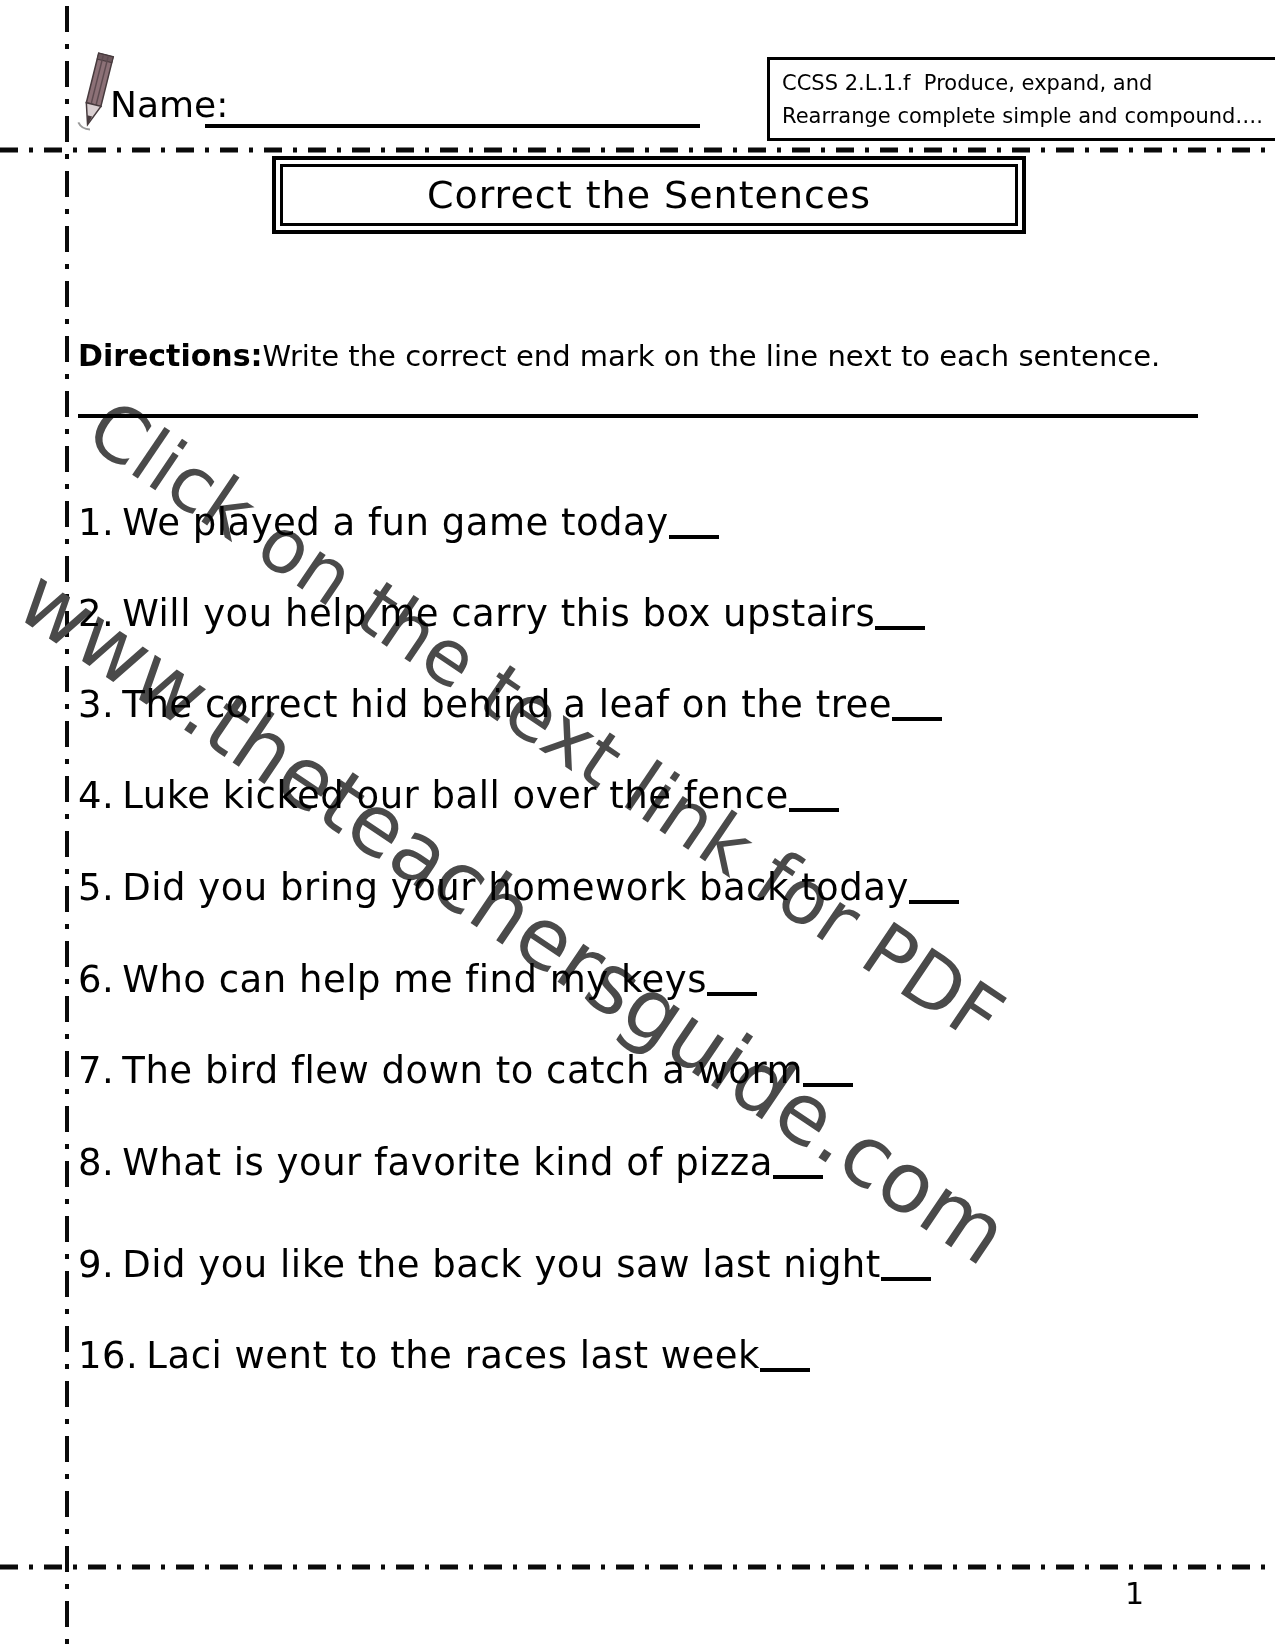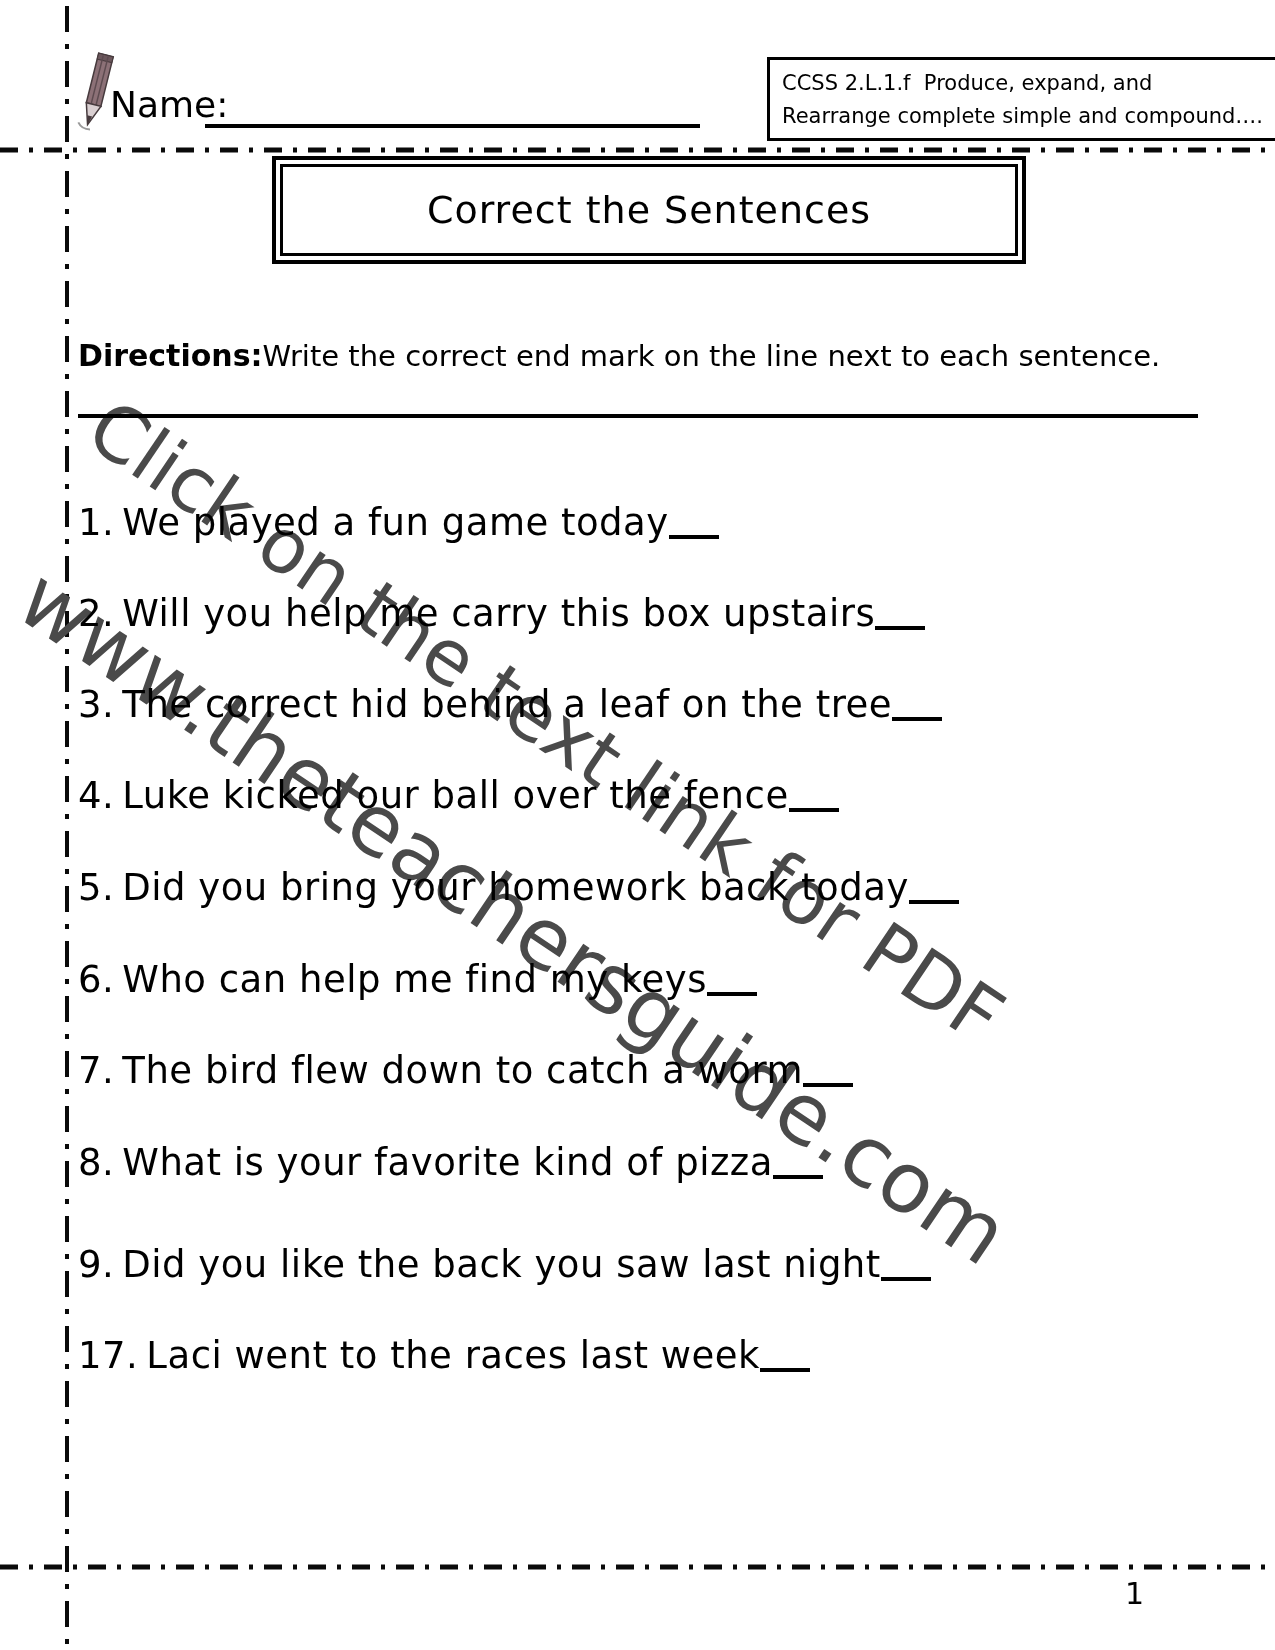--- a/index.html
+++ b/index.html
@@ -35,21 +35,21 @@
   .name-line{position:absolute;left:205px;top:86px;width:495px;height:38px;border-bottom:4px solid #000;}
 
   .ccss-box{
     position:absolute;left:767px;top:57px;width:546px;height:84px;
     box-sizing:border-box;border:3px solid #000;
     padding:7px 12px;font-size:21px;line-height:1.55;
   }
   .ccss-line{white-space:pre-wrap;}
 
   .title-box{
-    position:absolute;left:272px;top:156px;width:754px;height:108px;
+    position:absolute;left:272px;top:156px;width:754px;height:78px;
     box-sizing:border-box;border:4px solid #000;padding:4px;
   }
   .title-inner{
     box-sizing:border-box;border:3px solid #000;width:100%;height:100%;
     display:flex;align-items:center;justify-content:center;
   }
   .title-text{font-size:38px;letter-spacing:1px;}
 
   
   .directions{position:absolute;left:78px;top:338px;width:1120px;font-size:29px;}
@@ -135,19 +135,19 @@
     <div class="sentence" style="top:1049px">
       <span class="num">7.</span><span class="txt">The bird flew down to catch a worm</span><span class="blank"></span>
     </div>
     <div class="sentence" style="top:1141px">
       <span class="num">8.</span><span class="txt">What is your favorite kind of pizza</span><span class="blank"></span>
     </div>
     <div class="sentence" style="top:1243px">
       <span class="num">9.</span><span class="txt">Did you like the back you saw last night</span><span class="blank"></span>
     </div>
     <div class="sentence" style="top:1334px">
-      <span class="num">17.</span><span class="txt">Laci went to the races last week</span><span class="blank"></span>
+      <span class="num">16.</span><span class="txt">Laci went to the races last week</span><span class="blank"></span>
     </div>
 
     <div class="footer-page">1</div>
 
   </div>
 </div>
 
 </body></html>

